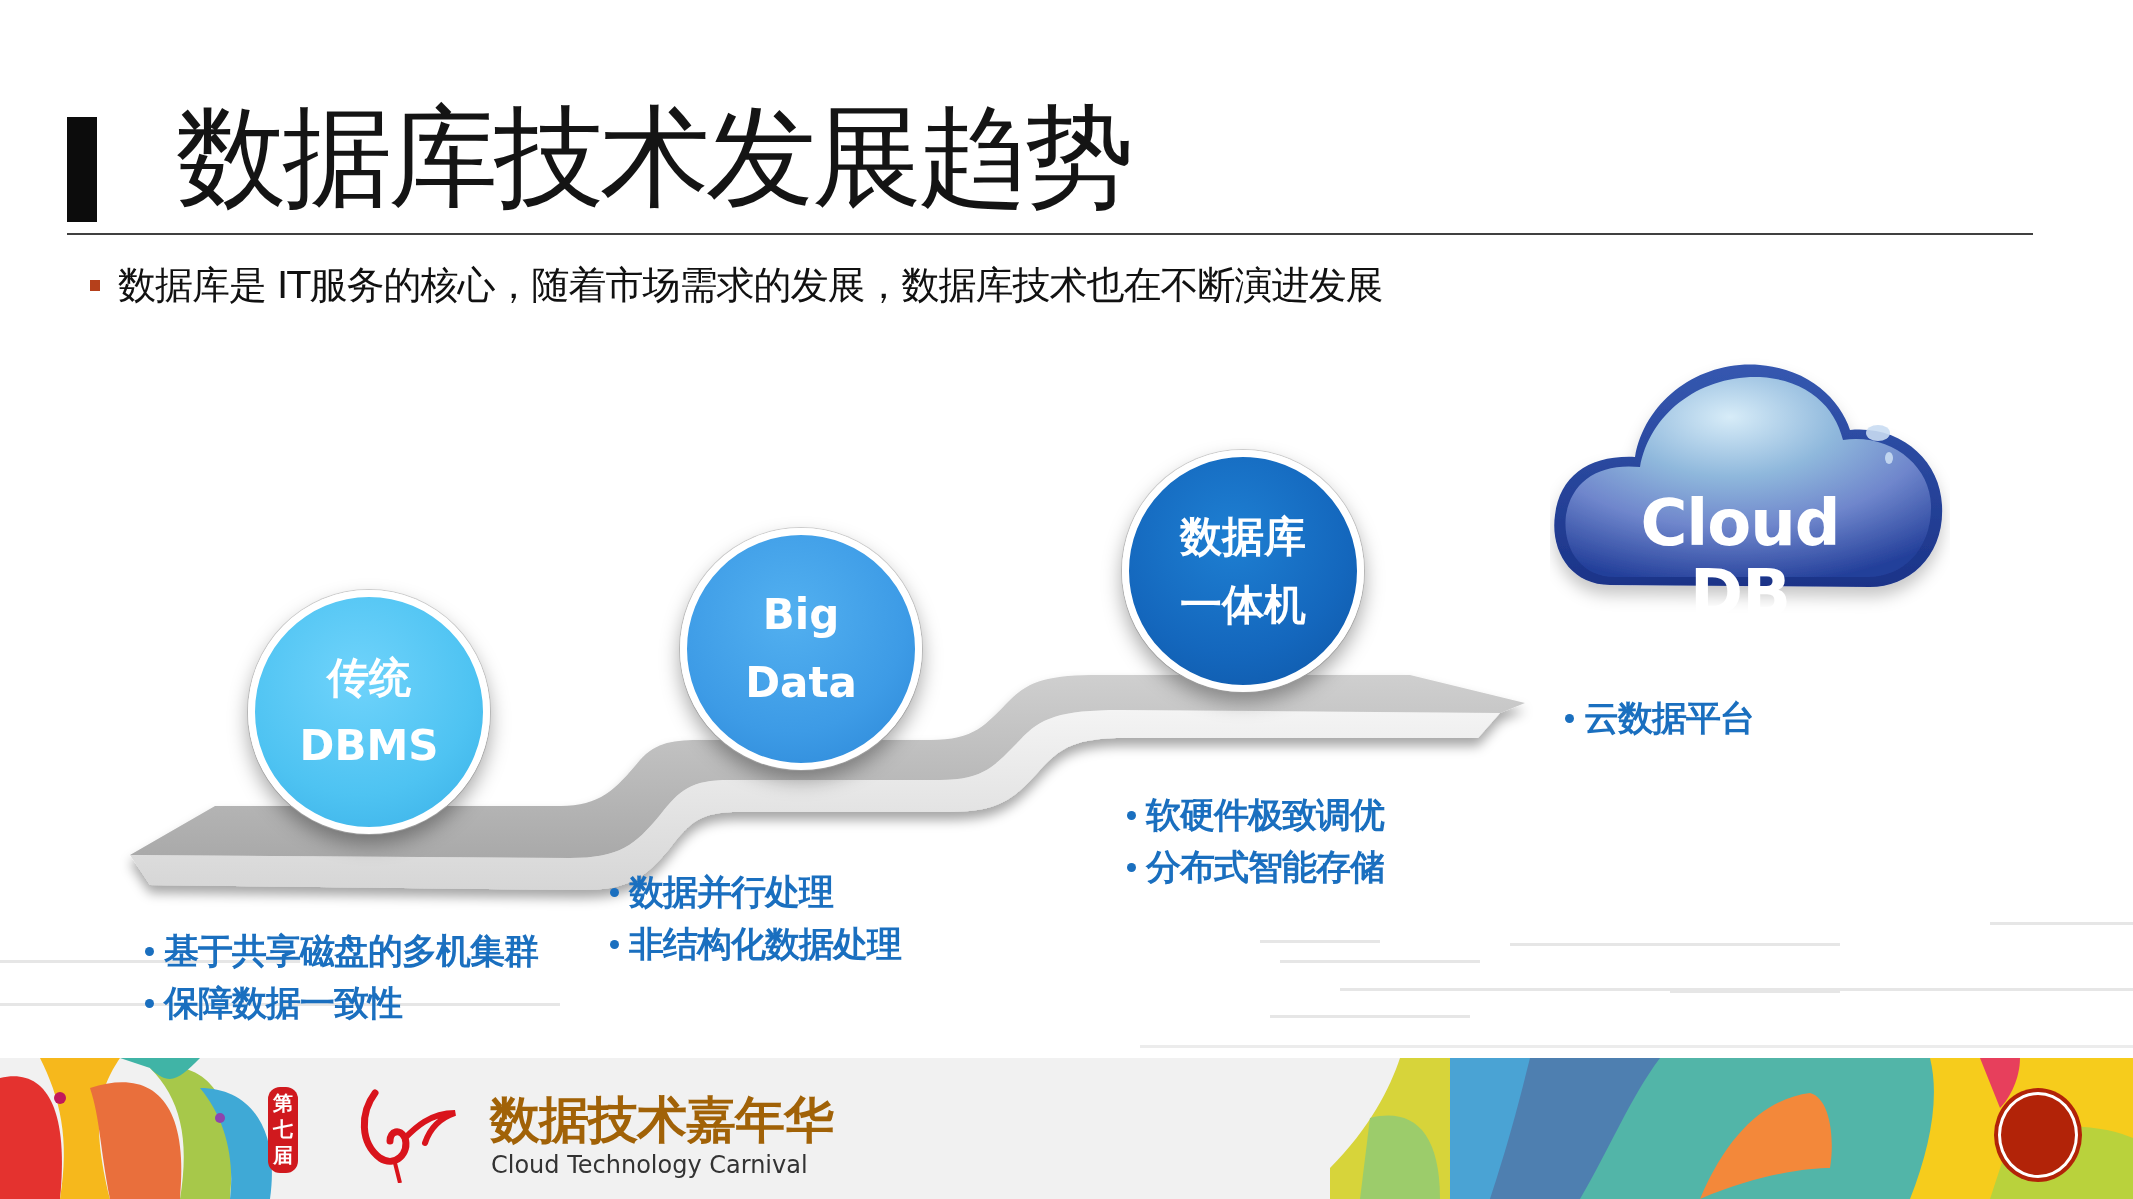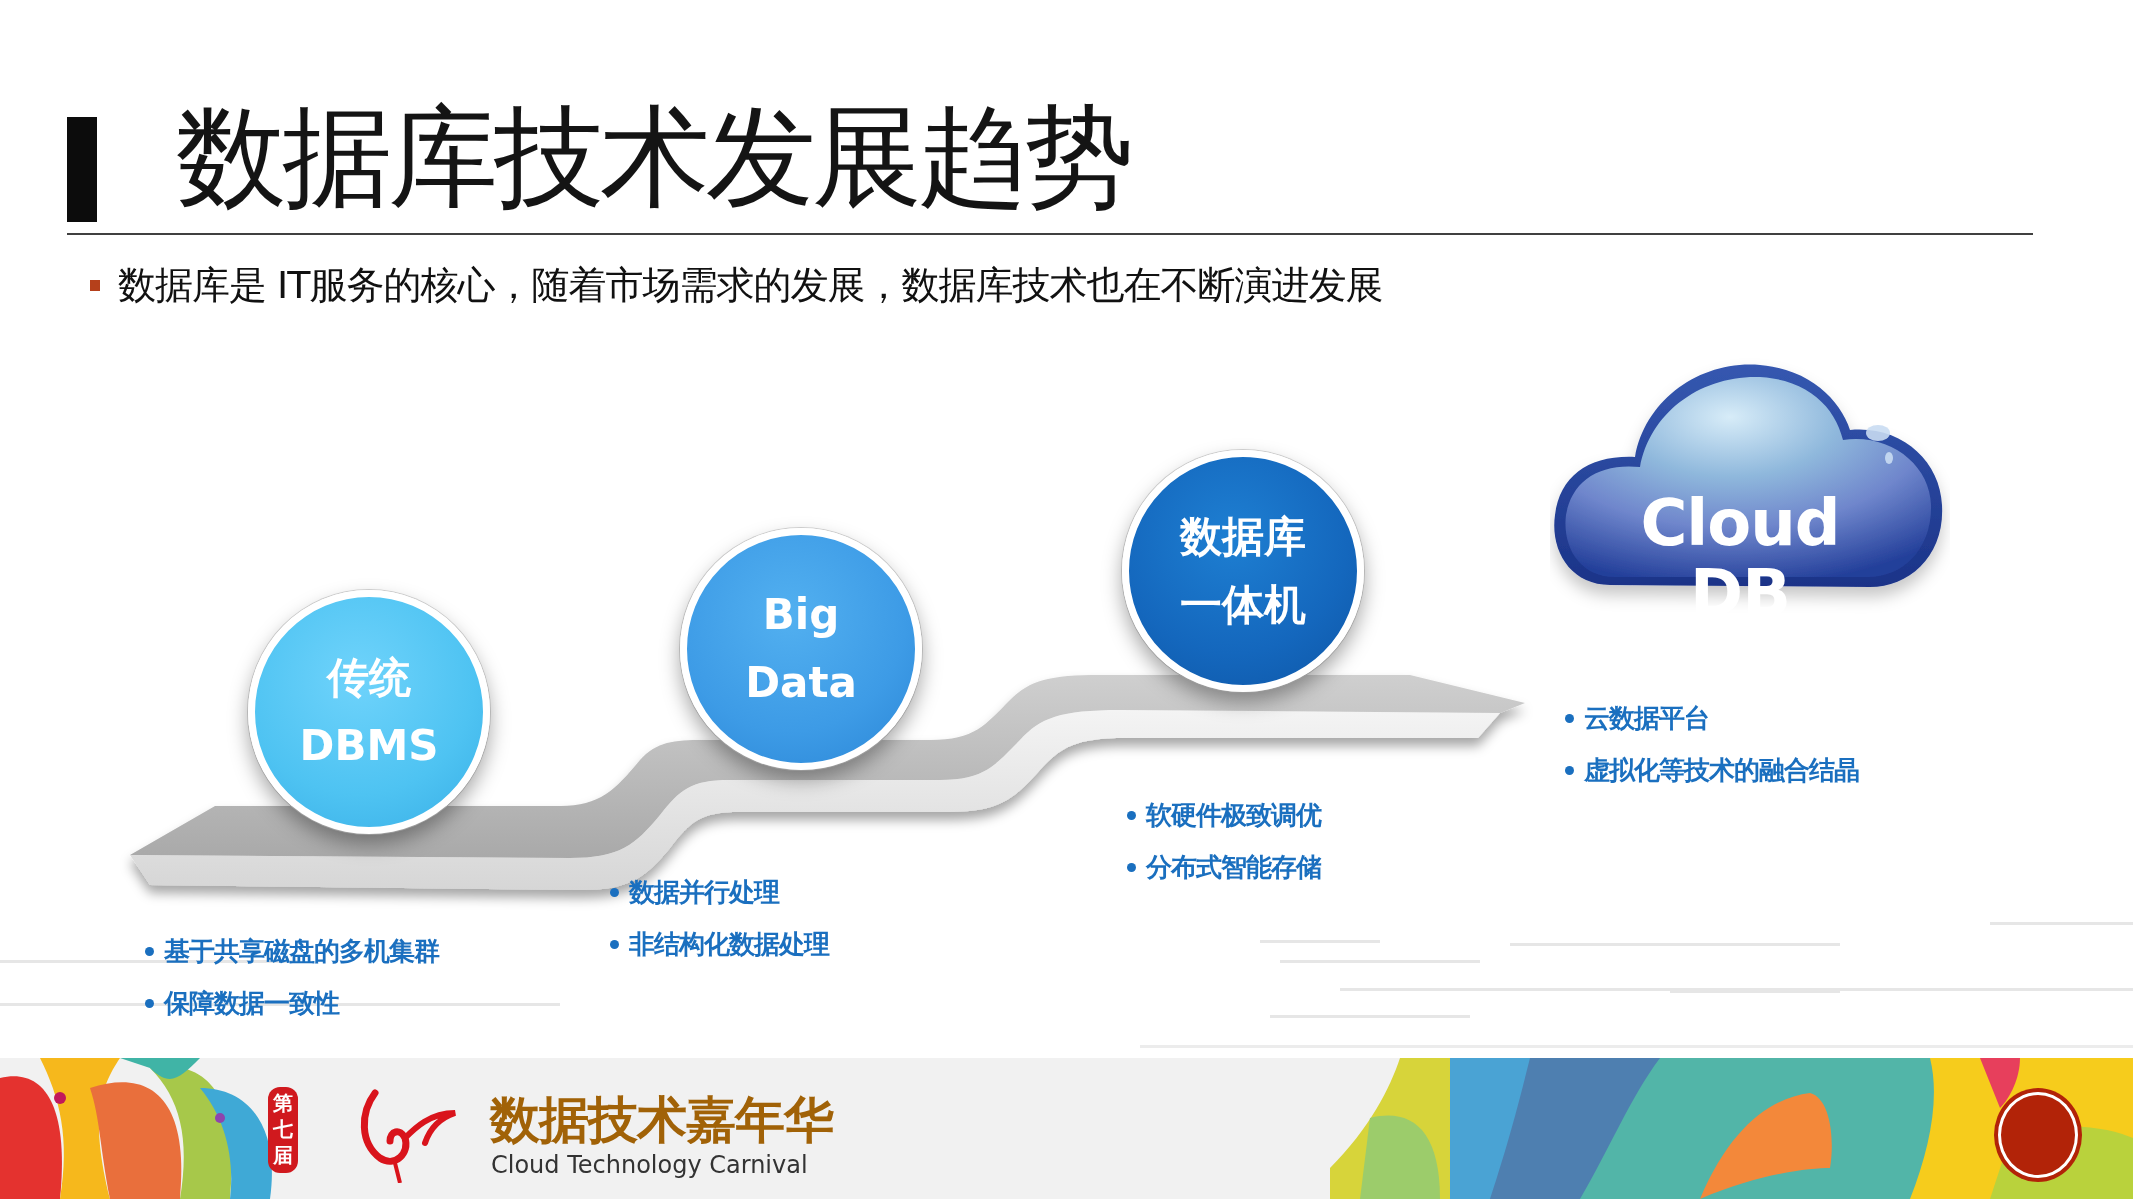--- a/index.html
+++ b/index.html
@@ -55,21 +55,21 @@
 
     
     .cloud { left: 1550px; top: 345px; width: 400px; height: 270px; }
     .cloud-label {
       left: 1590px; top: 488px; width: 300px; text-align: center;
       font-size: 64px; line-height: 70px; font-weight: bold; color: #ffffff;
       letter-spacing: -1px;
     }
 
     
-    .blist { position: absolute; color: #1a6fbf; font-weight: bold; font-size: 26px; line-height: 52px; white-space: nowrap; letter-spacing: -1px; }
+    .blist { position: absolute; color: #1a6fbf; font-weight: bold; font-size: 35px; line-height: 52px; white-space: nowrap; letter-spacing: -1px; }
     .blist .li { display: flex; align-items: center; }
     .blist .dot { width: 9px; height: 9px; border-radius: 50%; background: #1a6fbf; margin-right: 10px; flex: none; }
 
     
     .footer { left: 0; top: 1058px; width: 2133px; height: 141px; background: #f1f1f1; overflow: hidden; }
     .footer-left-art { left: 0; top: 0; width: 310px; height: 141px; }
     .footer-right-art { left: 1330px; top: 0; width: 803px; height: 141px; }
     .badge-seal {
       left: 268px; top: 1087px; width: 30px; height: 86px; background: #d0191e; border-radius: 12px;
       color: #fff; font-size: 20px; line-height: 26px; text-align: center; font-weight: bold;
@@ -199,24 +199,20 @@
   <div class="li">
       <i class="dot"></i>
       <span>分布式智能存储</span>
     </div>
 </div>
 <div class="blist" style="left:1565px;top:692px;">
   <div class="li">
       <i class="dot"></i>
       <span>云数据平台</span>
     </div>
-  <div class="li">
-      <i class="dot"></i>
-      <span>虚拟化等技术的融合结晶</span>
-    </div>
 </div>
 
 <div class="abs footer">
   <svg class="abs footer-left-art" viewBox="0 0 310 141">
     <rect width="310" height="141" fill="#f1f1f1"></rect>
     <path d="M0,20 C40,10 70,40 60,141 L0,141 Z" fill="#e4322f"></path>
     <path d="M40,0 L120,0 C100,30 90,60 110,141 L60,141 C70,80 60,40 40,0 Z" fill="#f6b81c"></path>
     <path d="M90,30 C150,10 190,40 180,141 L110,141 C100,90 100,60 90,30 Z" fill="#e96f3c"></path>
     <path d="M150,10 C210,0 240,40 230,141 L180,141 C190,80 180,40 150,10 Z" fill="#a7c84a"></path>
     <path d="M200,30 C250,30 280,70 270,141 L230,141 C235,100 225,60 200,30 Z" fill="#3fa9d6"></path>

